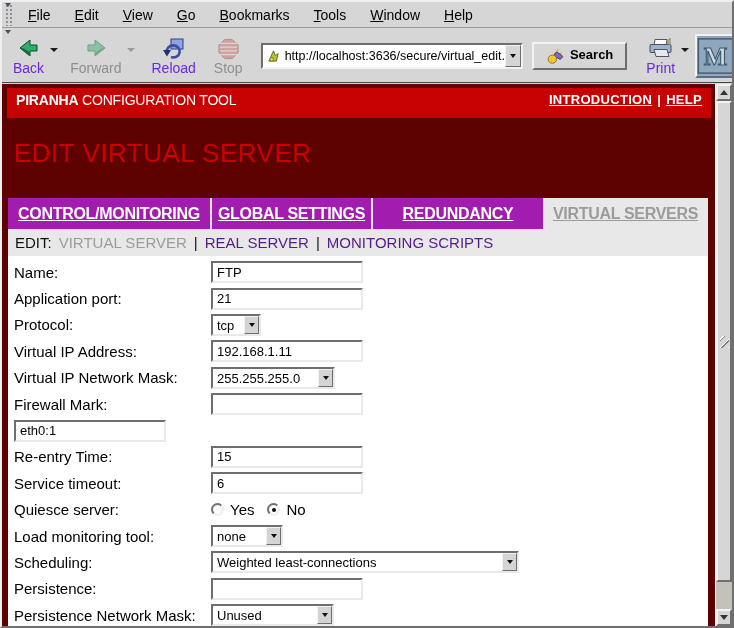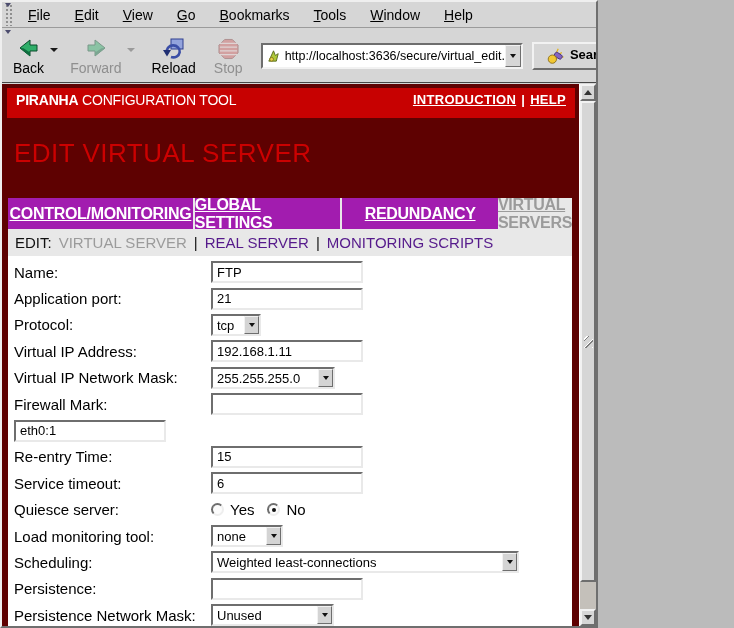--- a/index.html
+++ b/index.html
@@ -1,18 +1,18 @@
 <!DOCTYPE html>
 <html><head>
 <meta charset="utf-8">
 <style>
   * { margin:0; padding:0; box-sizing:border-box; }
   html,body { background:#bbb; font-family:"Liberation Sans", sans-serif; }
   .window {
-    position:relative; width:598px; height:628px; overflow:hidden;
+    position:relative; width:734px; height:628px; overflow:hidden;
     background:#d6d6d6;
     border:2px solid; border-color:#efefef #6f6f6f #6f6f6f #efefef;
   }
   
   .menubar {
     position:absolute; top:0; left:0; right:0; height:26px;
     display:flex; align-items:center;
     border-bottom:1px solid #9b9b9b; background:#d6d6d6;
   }
   .grip {
@@ -30,21 +30,21 @@
   }
   .menu-item::first-letter { text-decoration:underline; }
   
   .toolbar {
     position:absolute; top:27px; left:0; right:0; height:54px;
     display:flex; align-items:center; background:#d6d6d6;
     border-bottom:1px solid #474747;
   }
   .tb-btn {
     display:flex; flex-direction:column; align-items:center; justify-content:center;
-    padding:2px 6px 1px 6px; font-size:14px; color:#000000; cursor:pointer;
+    padding:2px 6px 1px 6px; font-size:14px; color:#6d28d9; cursor:pointer;
   }
   .tb-btn .ico { height:24px; display:flex; align-items:flex-end; }
   .tb-btn.disabled { color:#8f8f8f; cursor:default; }
   .disabled-ico { opacity:.45; }
   .dd {
     width:0; height:0; border-left:4px solid transparent; border-right:4px solid transparent;
     border-top:4px solid #1a1a1a; margin:0 6px 12px 0; cursor:pointer;
   }
   .dd.gray { border-top-color:#9a9a9a; }
   .urlbox {

